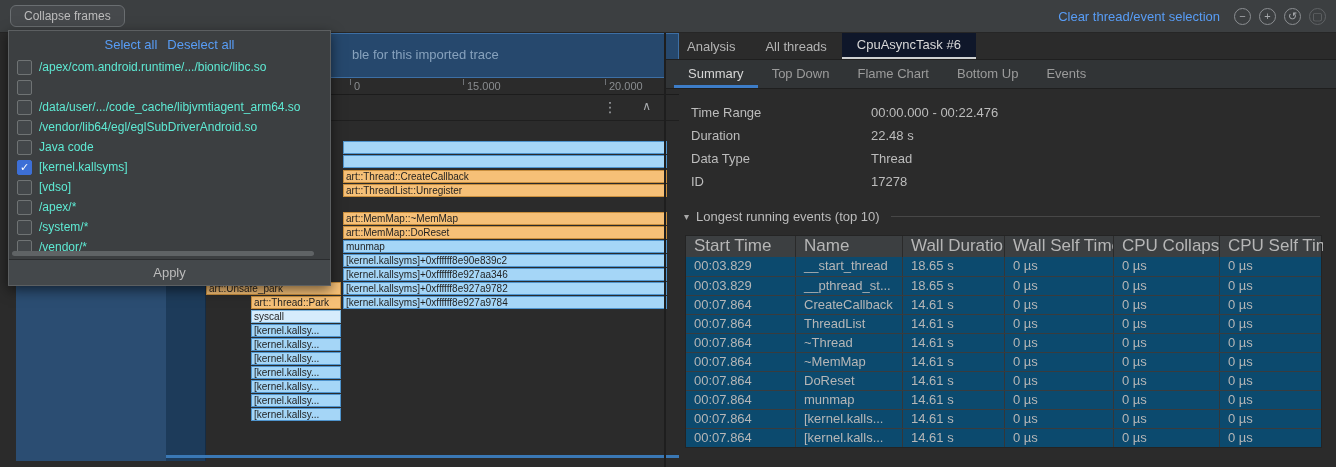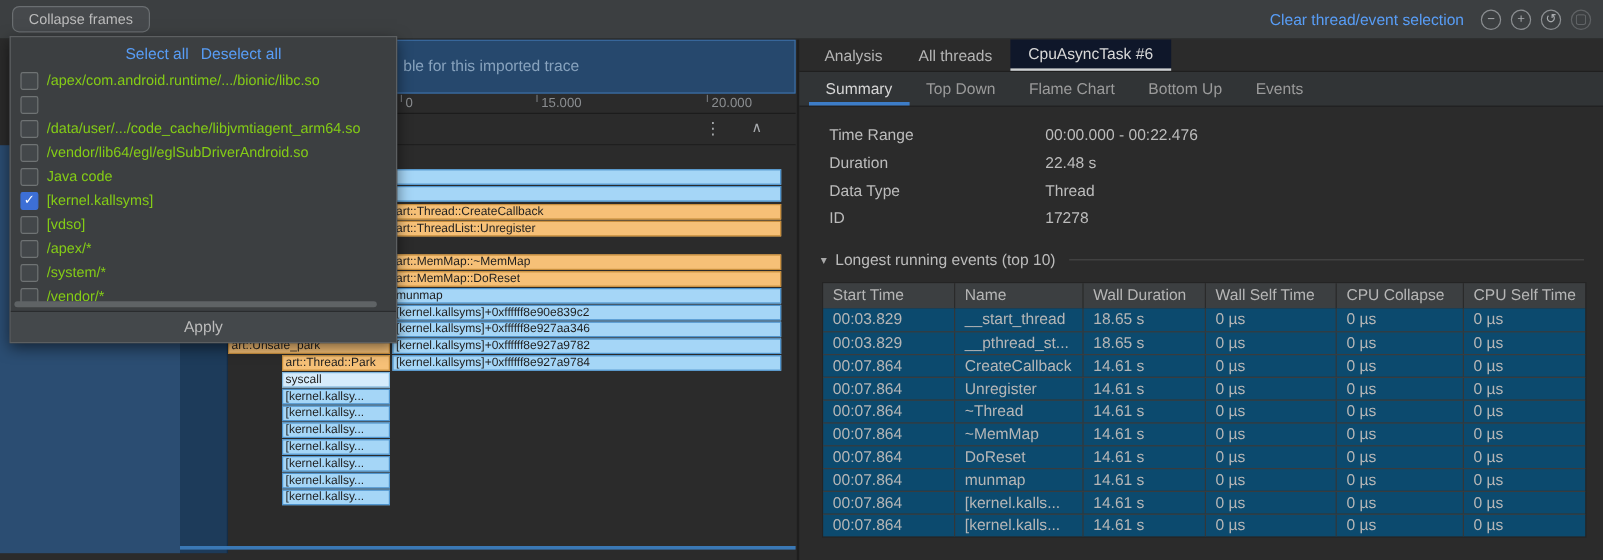--- a/index.html
+++ b/index.html
@@ -22,21 +22,21 @@
   }
   .toolbar-right { display:flex; align-items:center; gap:8px; }
   .clear-link { color:#589df6; font-size:13px; text-decoration:none; cursor:pointer; margin-right:6px; }
   .circle-icon {
     width:17px; height:17px; border:1.5px solid #8b8e91; border-radius:50%;
     display:inline-flex; align-items:center; justify-content:center;
     color:#a8abae; font-size:11px; line-height:1; cursor:pointer;
   }
   .circle-icon.dim { opacity:.45; }
   
-  .left-pane { position:absolute; left:0; top:33px; width:664px; height:434px; overflow:hidden; }
+  .left-pane { position:absolute; left:16px; top:33px; width:664px; height:434px; overflow:hidden; }
   .banner {
     position:absolute; left:150px; top:0; width:513px; height:45px;
     background:#26486d; border:1px solid #3d6fa5;
   }
   .banner-text { position:absolute; left:185px; top:13px; color:#87a2bd; font-size:13px; white-space:nowrap; }
   .ruler { position:absolute; left:150px; top:45px; width:513px; height:17px; border-bottom:1px solid #1c1c1c; }
   .tick { position:absolute; top:1px; height:14px; }
   .tick i { position:absolute; left:0; top:0; width:1px; height:6px; background:#6f7276; }
   .tick span { position:absolute; left:4px; top:1px; font-size:11px; color:#8a8d90; white-space:nowrap; }
   .chart-subheader {
@@ -72,21 +72,21 @@
   .summary-row .lab { color:#bcbcbc; }
   .summary-row .val { color:#bcbcbc; }
   .section-head { display:flex; align-items:center; margin:16px 16px 0 18px; gap:7px; cursor:pointer; }
   .sec-arrow { color:#a9a9a9; font-size:10px; }
   .sec-title { color:#bcbcbc; font-size:13px; white-space:nowrap; }
   .sec-rule { flex:1; height:1px; background:#474747; margin-left:4px; }
   .ev-table { margin:11px 0 0 19px; width:637px; border:1px solid #242424; }
   .ev-head, .ev-row { display:grid; grid-template-columns:110px 107px 102px 109px 106px 103px; }
   .ev-head { background:#3c3f41; height:21px; }
   .ev-head .th {
-    padding-left:8px; line-height:20px; font-size:13px; color:#b6b6b6;
+    padding-left:8px; line-height:20px; font-size:17px; color:#b6b6b6;
     border-right:1px solid #2a2a2a; overflow:hidden; white-space:nowrap; cursor:pointer;
   }
   .ev-head .th:last-child { border-right:none; }
   .ev-row { height:19px; background:#0c4a6e; cursor:pointer; }
   .ev-row + .ev-row { border-top:1px solid #393c3e; }
   .ev-row .td {
     padding-left:8px; line-height:18px; font-size:13px; color:#b6b6b6;
     border-right:1px solid #343739; overflow:hidden; white-space:nowrap;
   }
   .ev-row .td:last-child { border-right:none; }
@@ -98,21 +98,21 @@
   .sel-row { height:26px; display:flex; align-items:center; justify-content:center; gap:10px; }
   .sel-row a { color:#589df6; font-size:13px; cursor:pointer; text-decoration:none; }
   .filter-list { position:absolute; left:0; top:26px; width:321px; height:200px; overflow:hidden; }
   .filter-item { height:20px; display:flex; align-items:center; padding-left:8px; cursor:pointer; }
   .cb {
     width:15px; height:15px; flex:0 0 15px; background:#43474a; border:1px solid #6f7374; border-radius:2px;
     display:flex; align-items:center; justify-content:center;
   }
   .cb.checked { background:#3d6fd6; border-color:#3d6fd6; }
   .cb-mark { color:#ffffff; font-size:11px; line-height:1; }
-  .fi-label { margin-left:7px; font-size:12px; color:#84cc16; white-space:nowrap; overflow:hidden; }
+  .fi-label { margin-left:7px; font-size:12px; color:#5eead4; white-space:nowrap; overflow:hidden; }
   .hscroll {
     position:absolute; left:3px; top:220px; width:302px; height:5px;
     background:#5f6365; border-radius:3px; cursor:pointer;
   }
   .apply-btn {
     position:absolute; left:0; bottom:0; width:100%; height:26px;
     background:#44484b; border:none; border-top:1px solid #2a2c2e;
     color:#bcbcbc; font-size:13px; font-family:"Liberation Sans", sans-serif; cursor:pointer;
   }
 </style>
@@ -281,21 +281,21 @@
           <div class="ev-row">
             <div class="td">00:07.864</div>
             <div class="td">CreateCallback</div>
             <div class="td">14.61 s</div>
             <div class="td">0 µs</div>
             <div class="td">0 µs</div>
             <div class="td">0 µs</div>
           </div>
           <div class="ev-row">
             <div class="td">00:07.864</div>
-            <div class="td">Unregister</div>
+            <div class="td">ThreadList</div>
             <div class="td">14.61 s</div>
             <div class="td">0 µs</div>
             <div class="td">0 µs</div>
             <div class="td">0 µs</div>
           </div>
           <div class="ev-row">
             <div class="td">00:07.864</div>
             <div class="td">~Thread</div>
             <div class="td">14.61 s</div>
             <div class="td">0 µs</div>

